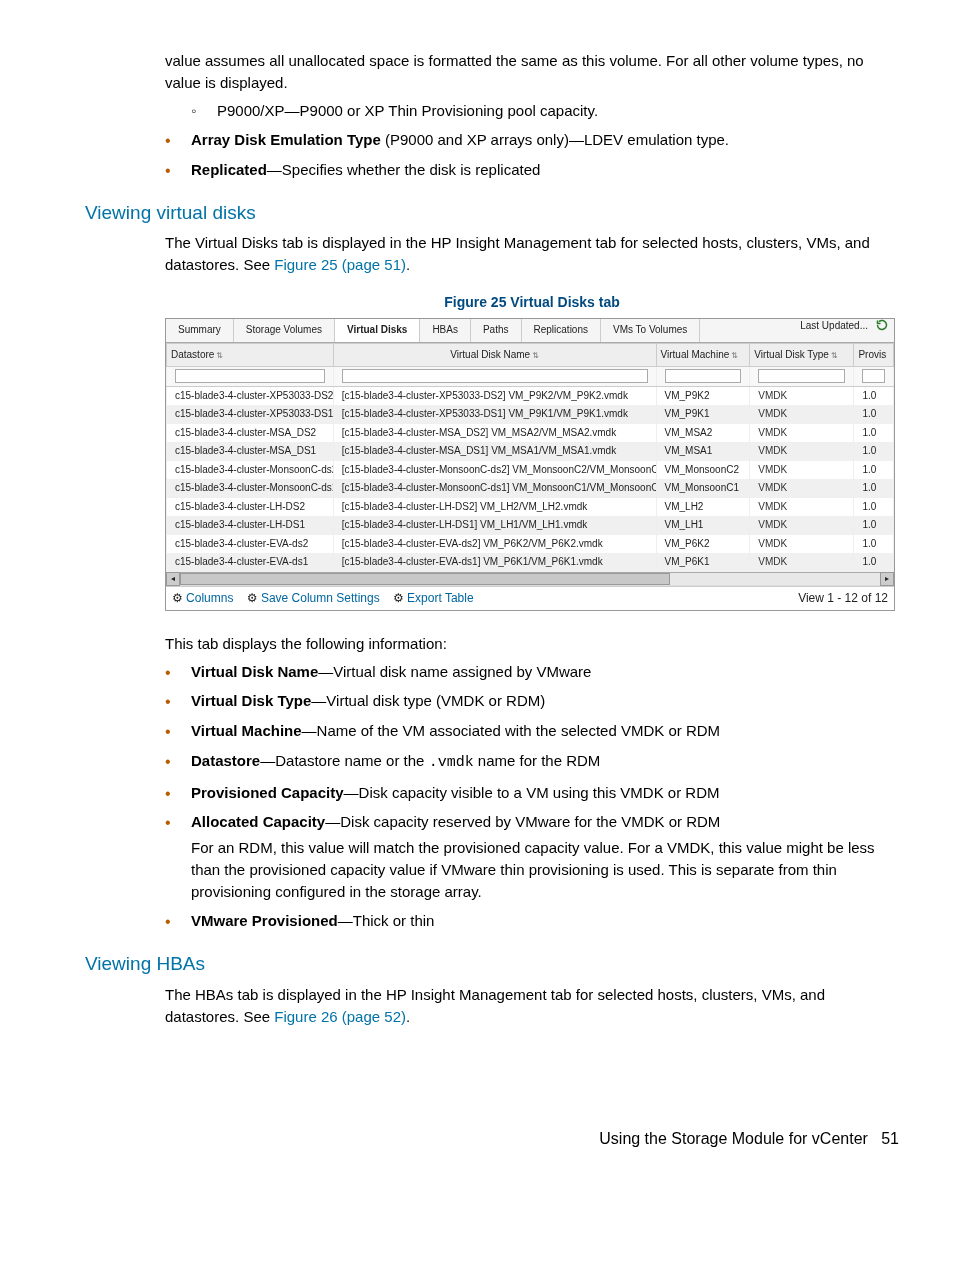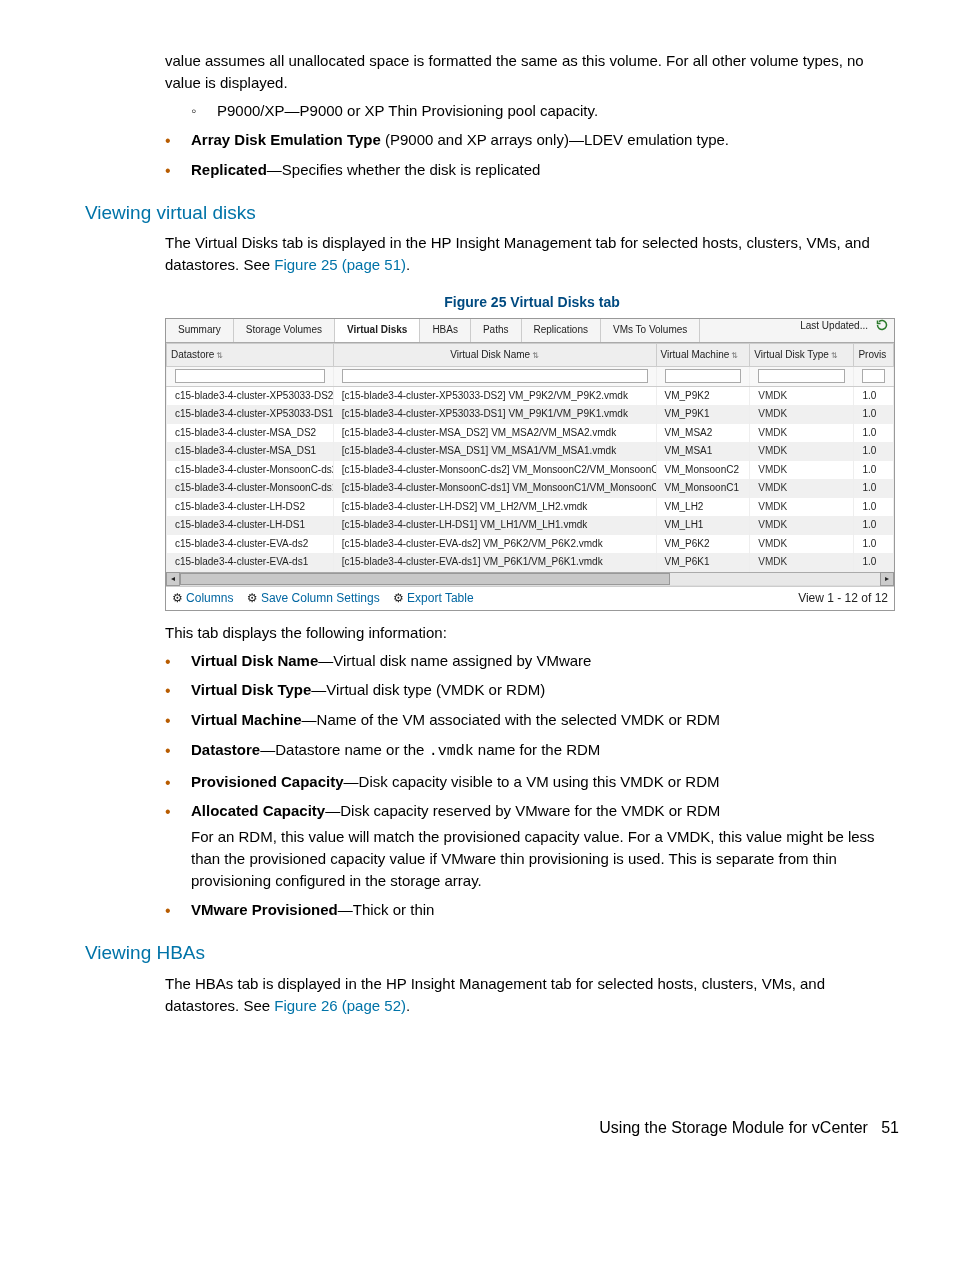--- a/index.html
+++ b/index.html
@@ -315,21 +315,21 @@
       <span class="footer-link">Columns</span>
       <span>⚙</span>
       <span class="footer-link">Save Column Settings</span>
       <span>⚙</span>
       <span class="footer-link">Export Table</span>
     </div>
     <div>View 1 - 12 of 12</div>
   </div>
 </div>
 
-<p class="para" style="margin-top:11px">This tab displays the following information:</p>
+<p class="para" style="margin-top:22px">This tab displays the following information:</p>
 
 <ul class="bullets" id="after-bullets">
     <li><span class="bold">Virtual Disk Name</span><span>—Virtual disk name assigned by VMware</span></li>
     <li><span class="bold">Virtual Disk Type</span><span>—Virtual disk type (VMDK or RDM)</span></li>
     <li><span class="bold">Virtual Machine</span><span>—Name of the VM associated with the selected VMDK or RDM</span></li>
     <li><span class="bold">Datastore</span><span>—Datastore name or the </span><span class="mono">.vmdk</span><span> name for the RDM</span></li>
     <li><span class="bold">Provisioned Capacity</span><span>—Disk capacity visible to a VM using this VMDK or RDM</span></li>
     <li><span class="bold">Allocated Capacity</span><span>—Disk capacity reserved by VMware for the VMDK or RDM</span><div style="margin-top: 4px;">For an RDM, this value will match the provisioned capacity value. For a VMDK, this value might be less than the provisioned capacity value if VMware thin provisioning is used. This is separate from thin provisioning configured in the storage array.</div></li>
     <li><span class="bold">VMware Provisioned</span><span>—Thick or thin</span></li>
   </ul>

